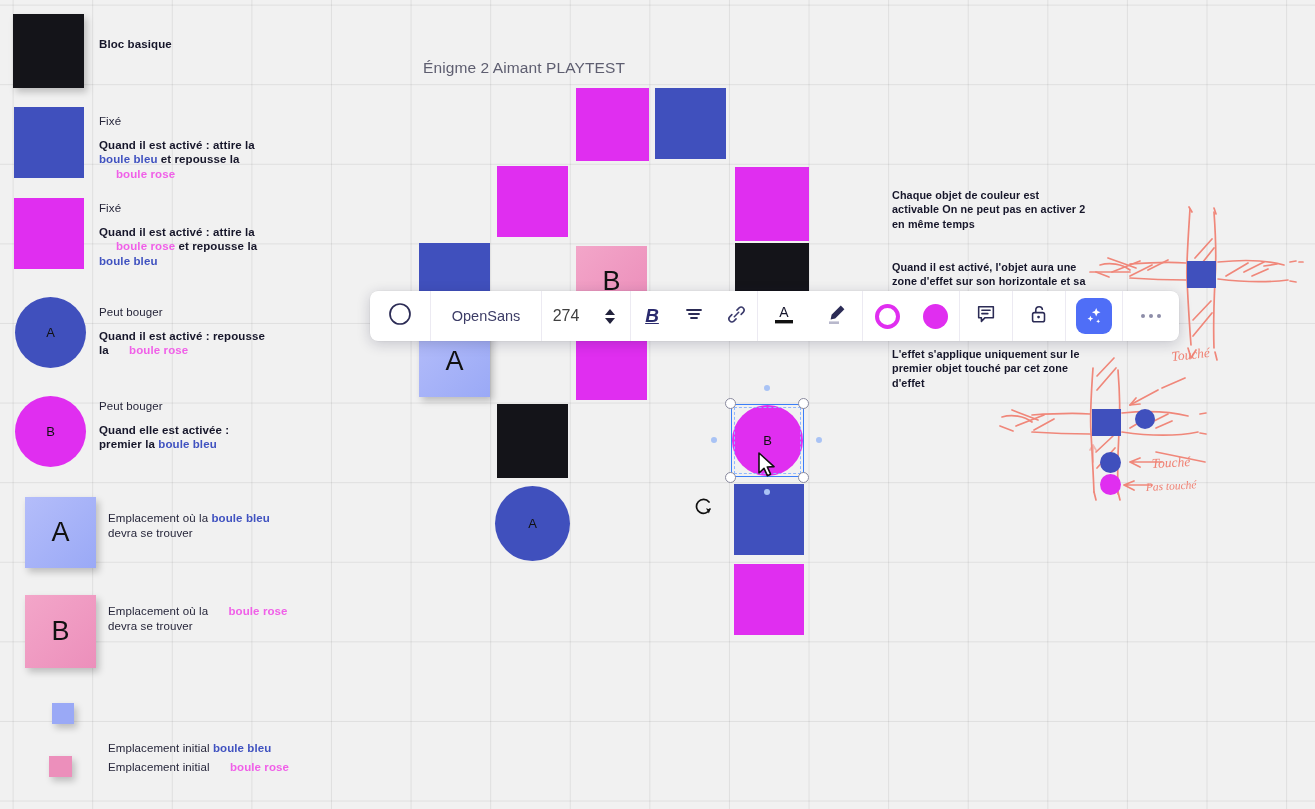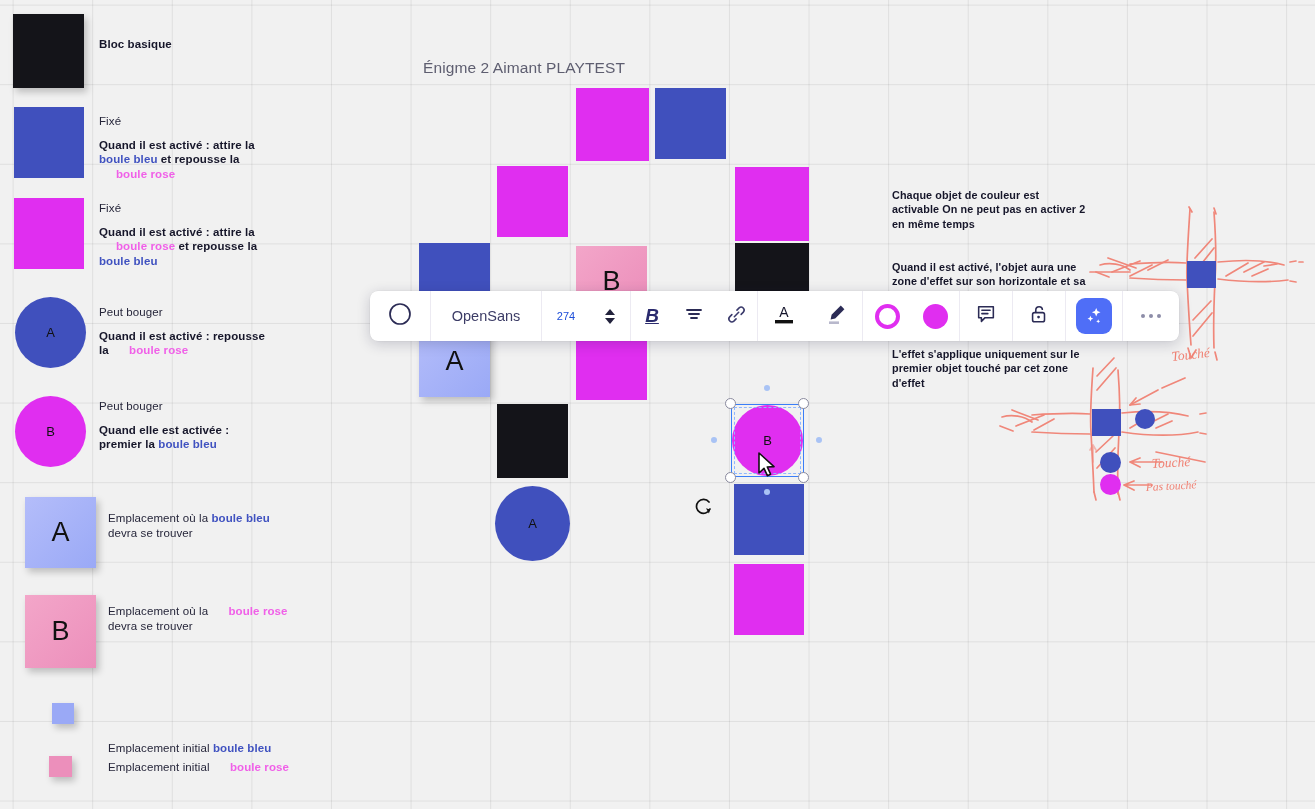--- a/index.html
+++ b/index.html
@@ -85,21 +85,21 @@
     font-family:"Liberation Sans",sans-serif;
   }
   .tb-group{display:flex;align-items:center;border-right:1px solid #eceaf2;}
   .tb-group:last-child{border-right:none;}
   .tb-btn{
     display:flex;align-items:center;justify-content:center;
     height:50px;min-width:40px;cursor:pointer;
   }
   .tb-shape{width:60px;}
   .tb-font{width:110px;justify-content:center;color:#3c3c66;font-size:14.5px;}
-  .tb-size{width:48px;justify-content:center;color:#1d4ed8;font-size:11px;}
+  .tb-size{width:48px;justify-content:center;color:#404040;font-size:16px;}
   .tb-stepper{width:26px;display:flex;flex-direction:column;align-items:center;justify-content:center;gap:3px;}
   .st-up,.st-dn{width:0;height:0;border-left:5px solid transparent;border-right:5px solid transparent;}
   .st-up{border-bottom:6px solid #22223c;}
   .st-dn{border-top:6px solid #22223c;}
   .tb-b{width:42px;font-weight:700;font-style:italic;font-size:19px;color:#2b2b6e;text-decoration:underline;}
   .tb-ico{width:42px;}
   .tb-color{width:52px;flex-direction:column;}
   .tb-swatch{width:48px;}
   .ring{width:25px;height:25px;border-radius:50%;border:4px solid #e02ef0;box-sizing:border-box;}
   .disc{width:25px;height:25px;border-radius:50%;background:#e02ef0;}

